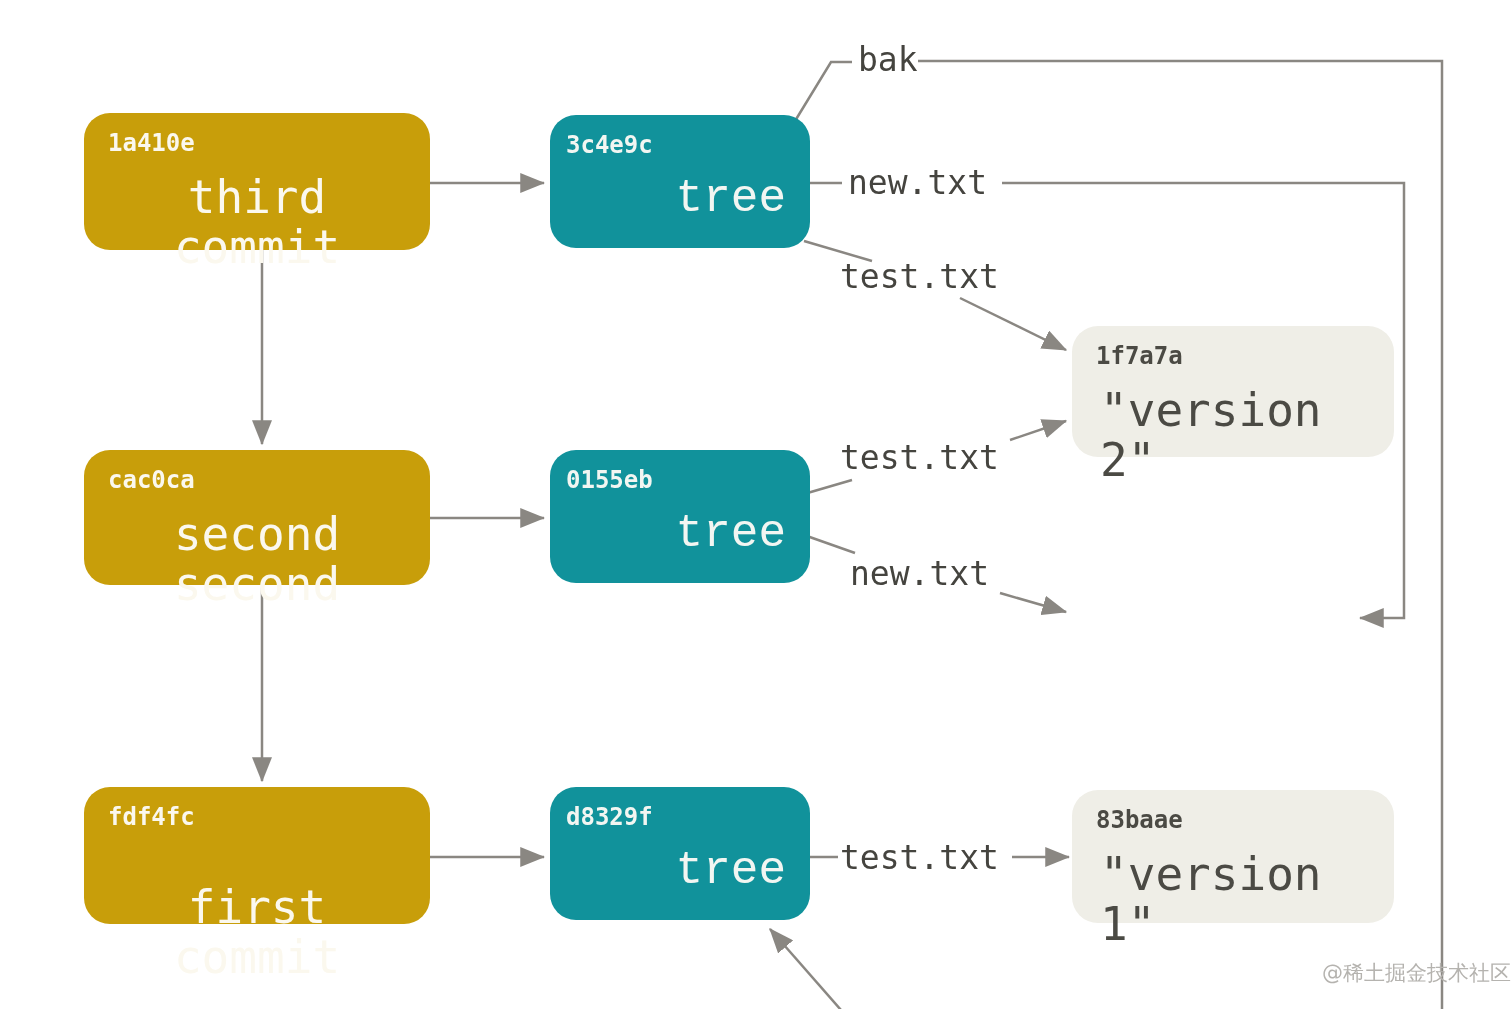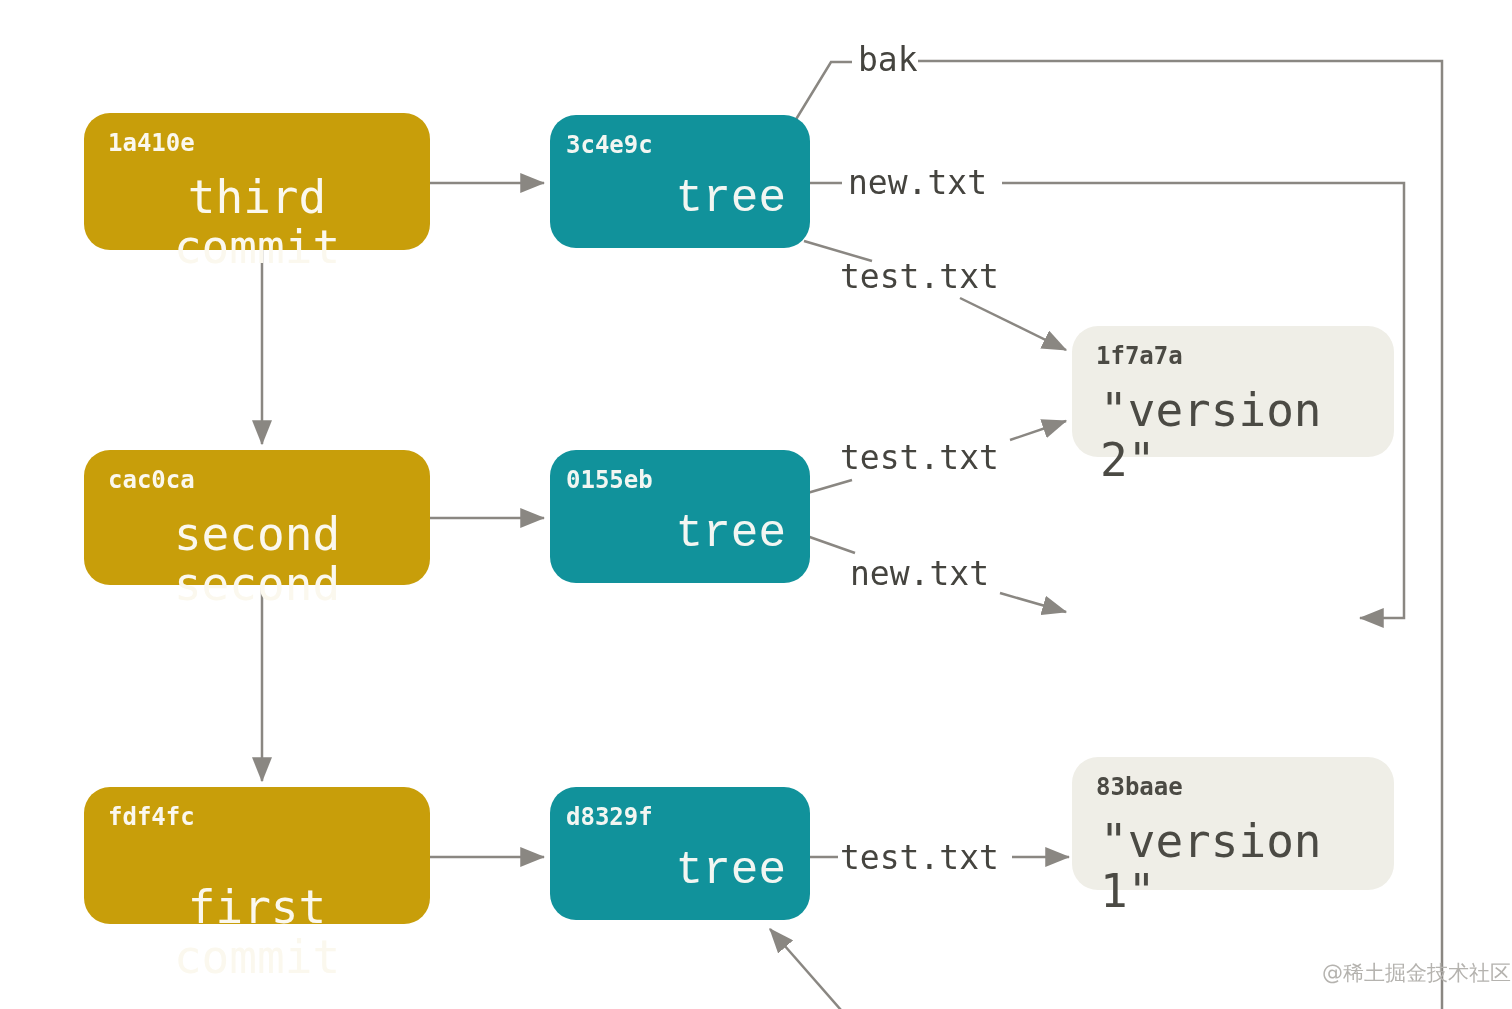--- a/index.html
+++ b/index.html
@@ -149,21 +149,21 @@
   </div>
   <div class="node tree-node" style="top:787px;">
     <span class="node-id">d8329f</span>
     <span class="node-label">tree</span>
   </div>
 
   <div class="node blob-node" style="top:326px;">
     <span class="node-id">1f7a7a</span>
     <span class="node-label">"version 2"</span>
   </div>
-  <div class="node blob-node" style="top:757px;height:133px;">
+  <div class="node blob-node" style="top:790px;height:133px;">
     <span class="node-id">83baae</span>
     <span class="node-label">"version 1"</span>
   </div>
 
   <div class="edge-label" style="left:858px;top:41px;">bak</div>
   <div class="edge-label" style="left:848px;top:164px;">new.txt</div>
   <div class="edge-label" style="left:840px;top:258px;">test.txt</div>
   <div class="edge-label" style="left:840px;top:439px;">test.txt</div>
   <div class="edge-label" style="left:850px;top:555px;">new.txt</div>
   <div class="edge-label" style="left:840px;top:839px;">test.txt</div>

